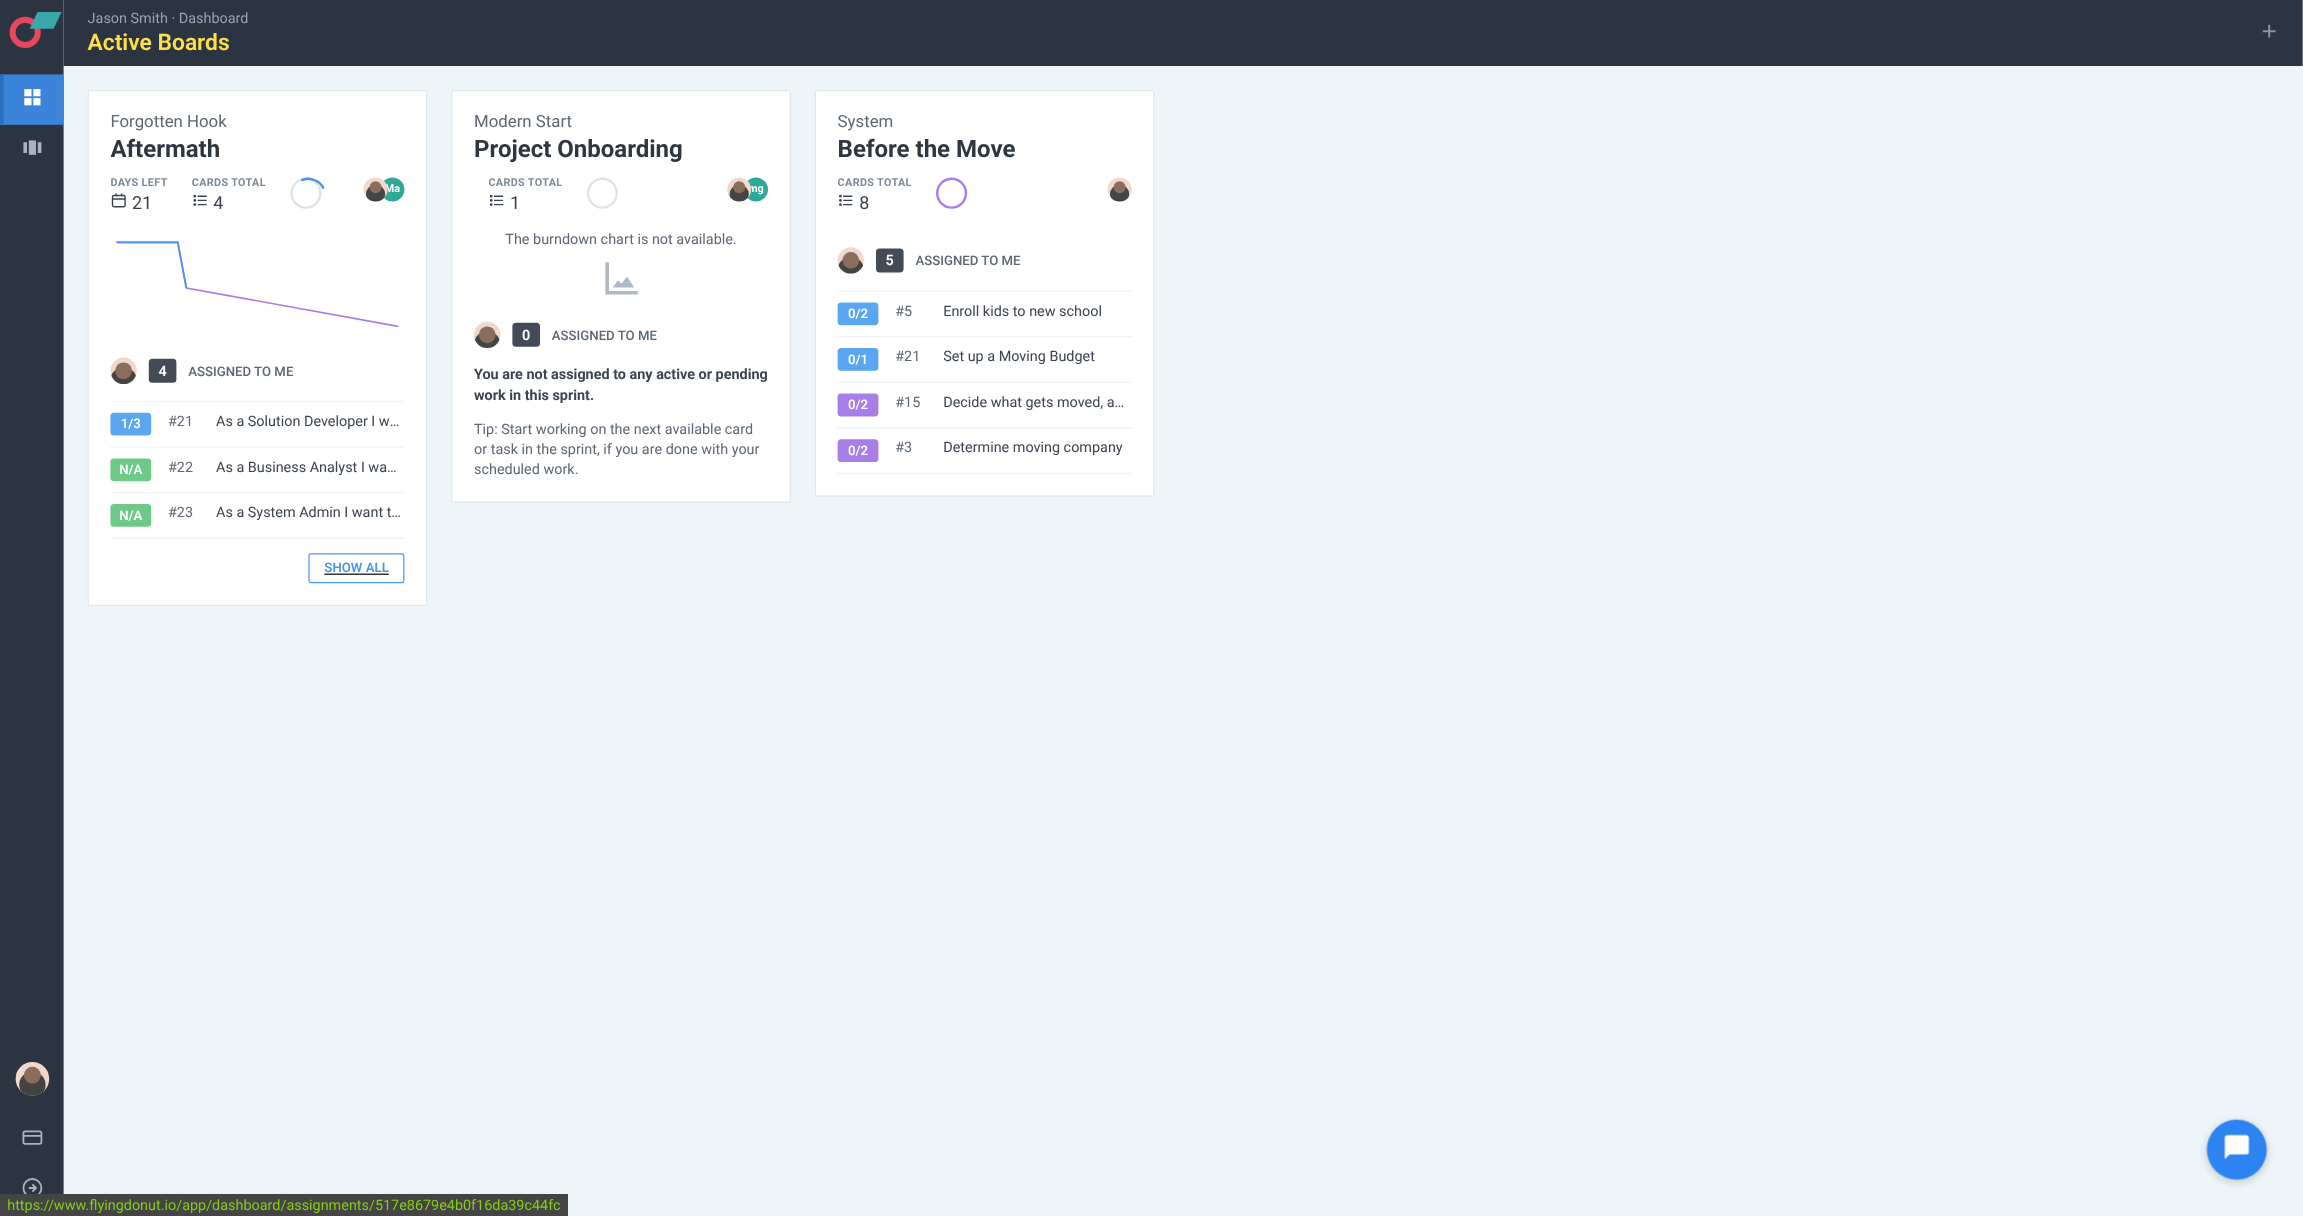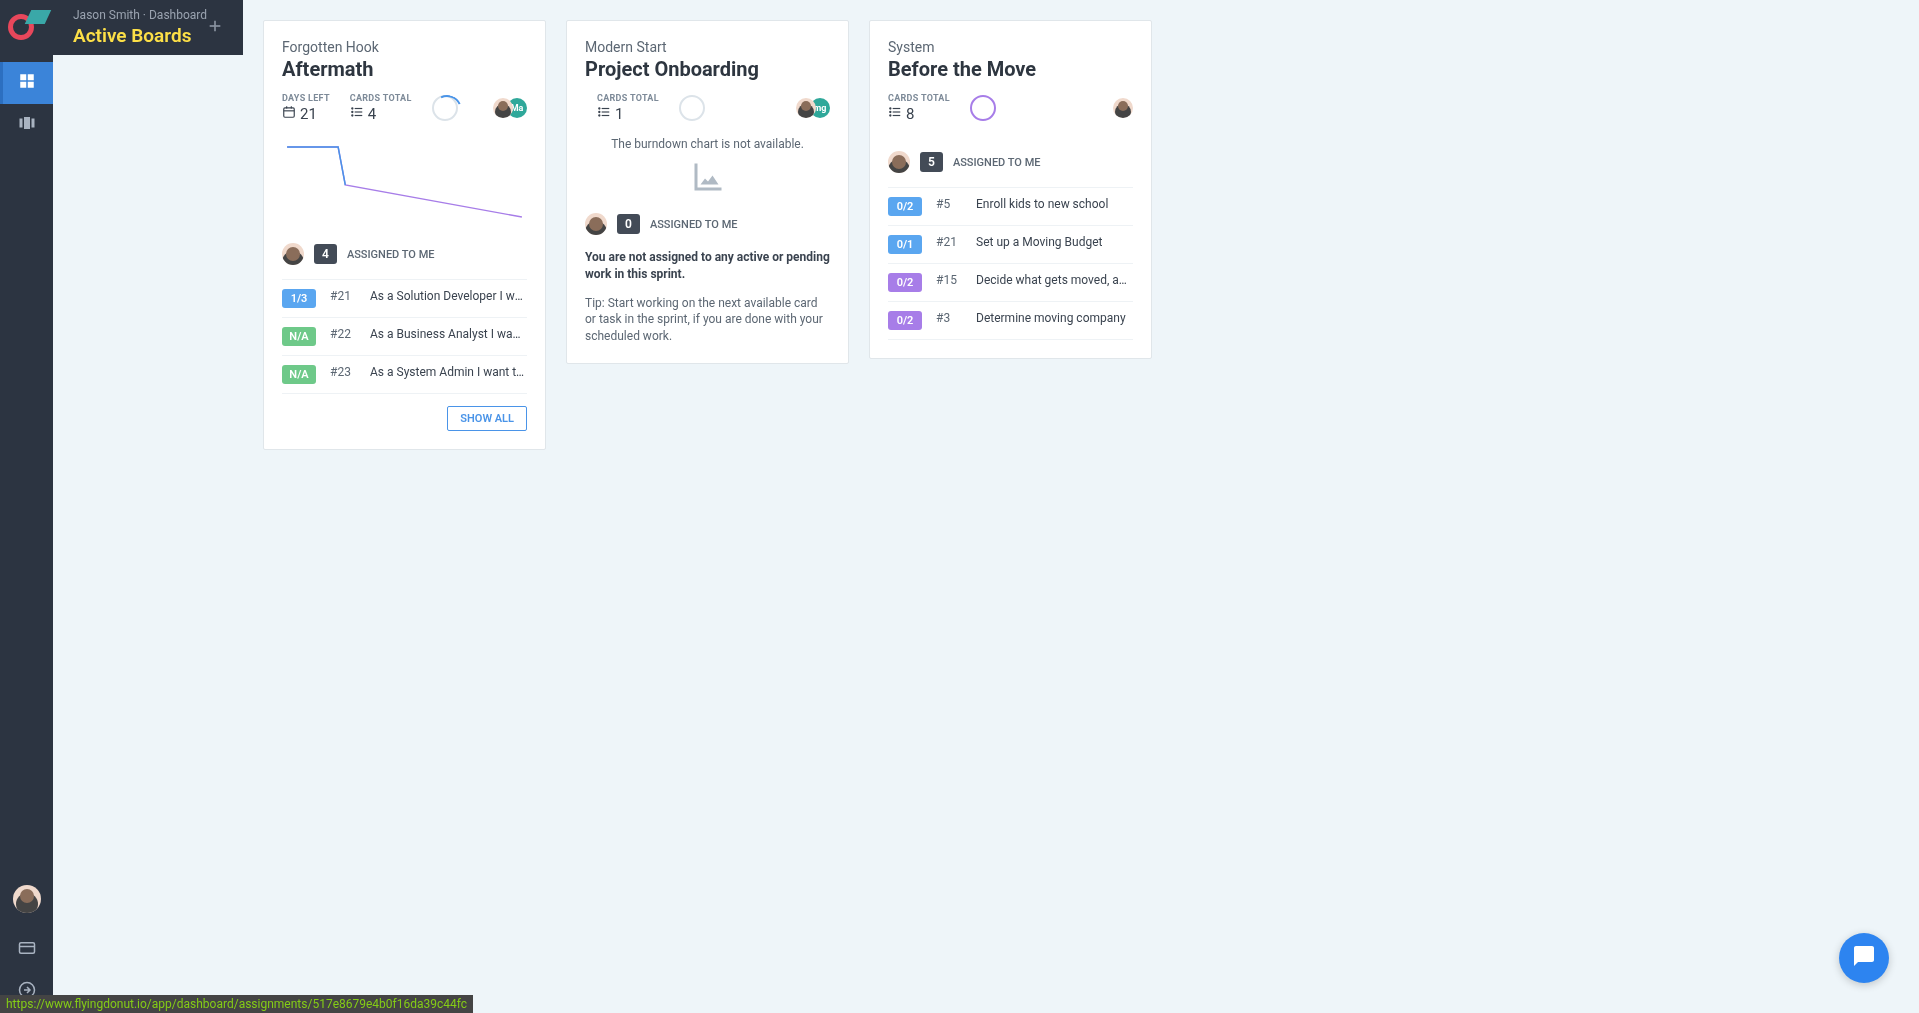--- a/index.html
+++ b/index.html
@@ -12,31 +12,31 @@
 .nav-item { width: 53px; height: 42px; display: flex; align-items: center; justify-content: center; cursor: pointer; position: relative; }
 .nav-item.active { background: #3b84d9; }
 .nav-item.active::before { content: ''; position: absolute; left: 0; top: 0; bottom: 0; width: 3px; background: #2c6fc0; }
 .nav-icon { color: #a9b3c1; }
 .nav-item.active .nav-icon { color: #fff; }
 .sidebar-spacer { flex: 1; }
 .avatar-sm { width: 28px; height: 28px; border-radius: 50%; background: #f0d9cc; position: relative; overflow: hidden; }
 .avatar-sm::after { content: ''; position: absolute; left: 50%; transform: translateX(-50%); top: 4px; width: 14px; height: 14px; background: #8a6d5a; border-radius: 50%; box-shadow: 0 8px 0 4px #444; }
 .avatar-sidebar { margin-bottom: 16px; }
 .sidebar-icon-btn { width: 53px; height: 42px; display: flex; align-items: center; justify-content: center; cursor: pointer; }
-.content-wrap { flex: 1; display: flex; flex-direction: row; }
+.content-wrap { flex: 1; display: flex; flex-direction: column; }
 .topbar { height: 55px; background: #2c3441; display: flex; align-items: center; padding: 0 20px; color: #fff; }
 .topbar-text { flex: 1; }
 .breadcrumb { font-size: 12px; color: #9aa3b0; margin-bottom: 2px; }
 .page-title { font-size: 19px; font-weight: 600; color: #fde047; }
 .topbar-add { color: #8a93a0; cursor: pointer; }
 .main { flex: 1; padding: 20px; display: flex; gap: 20px; align-items: flex-start; overflow: auto; position: relative; }
 .board-card { width: 283px; background: #fff; border: 1px solid #e0e6ea; border-radius: 2px; padding: 18px; }
 .board-sub { font-size: 14px; color: #5c6773; margin-bottom: 2px; }
 .board-title { font-size: 20px; font-weight: 700; color: #2e3640; margin-bottom: 12px; }
-.stats-row { display: flex; align-items: center; gap: 20px; margin-bottom: 14px; }
+.stats-row { display: flex; align-items: flex-start; gap: 20px; margin-bottom: 14px; }
 .stat { display: flex; flex-direction: column; }
 .stat-label { font-size: 9px; font-weight: 700; color: #7d8a98; letter-spacing: 0.3px; }
 .stat-val { display: flex; align-items: center; gap: 4px; font-size: 15px; color: #3a434f; margin-top: 2px; }
 .ring { width: 26px; height: 26px; border-radius: 50%; border: 2px solid #dce3e9; position: relative; }
 .ring-blue::before { content: ''; position: absolute; top: -2px; left: -2px; width: 26px; height: 26px; border-radius: 50%; border: 2px solid transparent; border-top-color: #4a94e8; transform: rotate(20deg); }
 .ring-purple { border-color: #a77de8; }
 .avatars { margin-left: auto; display: flex; }
 .member { width: 20px; height: 20px; border-radius: 50%; margin-left: -6px; display: flex; align-items: center; justify-content: center; font-size: 9px; font-weight: 700; color: #fff; }
 .member.av { background: #f0d9cc; position: relative; overflow: hidden; }
 .member.av::after { content: ''; position: absolute; left: 50%; transform: translateX(-50%); top: 3px; width: 10px; height: 10px; background: #8a6d5a; border-radius: 50%; box-shadow: 0 6px 0 3px #444; }
@@ -49,21 +49,21 @@
 .badge-count { background: #434b57; color: #fff; border-radius: 3px; padding: 3px 8px; font-size: 12px; font-weight: 600; }
 .assigned-label { font-size: 11px; color: #5c6773; font-weight: 500; }
 .task-list { border-top: 1px solid #eef2f5; }
 .task-row { display: flex; align-items: flex-start; gap: 14px; padding: 9px 0; border-bottom: 1px solid #eef2f5; font-size: 12px; }
 .task-badge { border-radius: 3px; padding: 3px 7px; font-size: 11px; font-weight: 600; color: #fff; min-width: 34px; text-align: center; }
 .badge-blue { background: #5aa6f0; }
 .badge-green { background: #6ec989; }
 .badge-purple { background: #a77de8; }
 .task-id { color: #5c6773; min-width: 26px; }
 .task-title { color: #3a434f; white-space: nowrap; overflow: hidden; text-overflow: ellipsis; flex: 1; }
-.show-all { margin-top: 12px; display: flex; justify-content: flex-end; }
+.show-all { margin-top: 12px; display: flex; justify-content: flex-end; text-decoration: underline; }
 .show-all-btn { border: 1px solid #4a94e8; color: #4a94e8; background: #fff; padding: 5px 12px; font-size: 11px; font-weight: 600; border-radius: 2px; cursor: pointer; }
 .not-assigned-msg { font-size: 12px; font-weight: 700; color: #3a434f; margin-bottom: 12px; line-height: 1.4; }
 .tip { font-size: 12px; color: #5c6773; line-height: 1.4; }
 .chat-fab { position: fixed; right: 30px; bottom: 30px; width: 50px; height: 50px; border-radius: 50%; background: #2d84f0; display: flex; align-items: center; justify-content: center; color: #fff; cursor: pointer; box-shadow: 0 2px 8px rgba(0,0,0,0.2); }
 .status-url { position: fixed; left: 0; bottom: 0; background: #444; color: #84cc16; font-size: 12px; padding: 2px 6px; }
 .stats-indent { padding-left: 12px; }
 </style>
 </head>
 <body>
 

